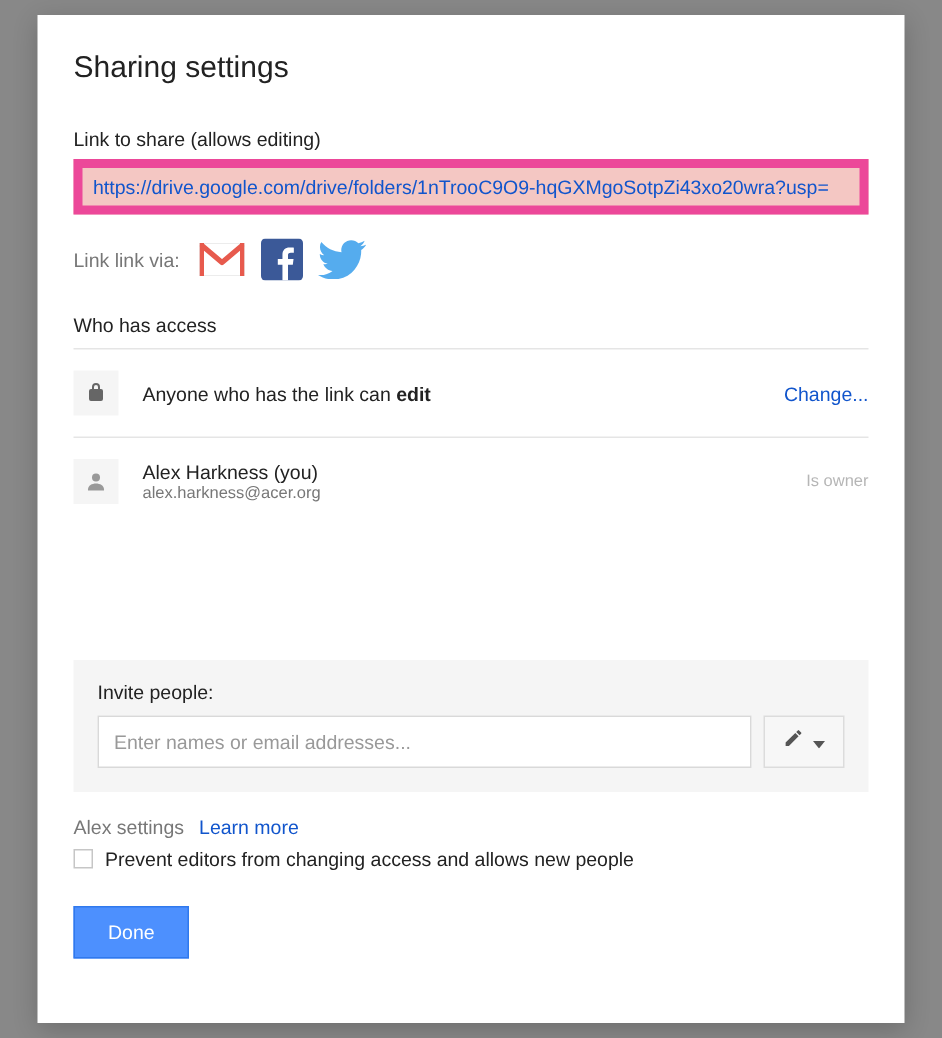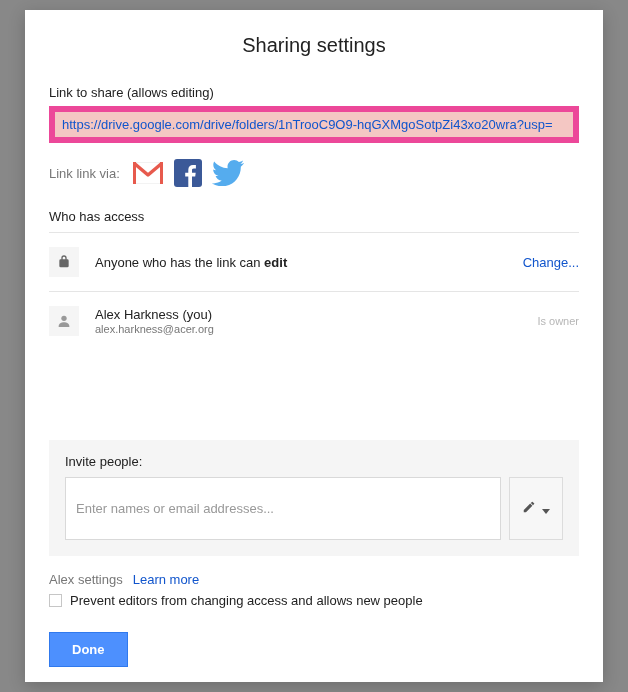--- a/index.html
+++ b/index.html
@@ -20,21 +20,20 @@
       background: #fff;
       box-shadow: 0 4px 16px rgba(0,0,0,.2);
       padding: 24px 24px 20px 24px;
       overflow: hidden;
     }
     .dialog-title {
       font-size: 20px;
       font-weight: normal;
       color: #222;
       margin-bottom: 28px;
-      text-align: center;
     }
     .label {
       font-size: 13px;
       color: #222;
       margin-bottom: 6px;
     }
     .link-input {
       width: 100%;
       border: 6px solid #ec4899;
       padding: 5px 7px;
@@ -127,21 +126,21 @@
       color: #222;
       margin-bottom: 8px;
     }
     .invite-row {
       display: flex;
       gap: 8px;
     }
     .invite-input {
       flex: 1;
       border: 1px solid #d9d9d9;
-      padding: 23px 10px;
+      padding: 9px 10px;
       font-size: 13px;
       color: #222;
       background: #fff;
       outline: none;
     }
     .invite-input::placeholder { color: #999; }
     .perm-button {
       width: 54px;
       border: 1px solid #dcdcdc;
       background: #f7f7f7;
@@ -175,21 +174,21 @@
       background: #fff;
       cursor: pointer;
       flex-shrink: 0;
     }
     .done-button {
       margin-top: 24px;
       background: #4d90fe;
       border: 1px solid #3079ed;
       color: #fff;
       font-size: 13px;
-      font-weight: bold;
+      font-weight: normal;
       padding: 9px 22px;
       cursor: pointer;
     }
   </style>
 </head>
 <body>
 
 <div class="dialog">
   <h1 class="dialog-title">Sharing settings</h1>
 

